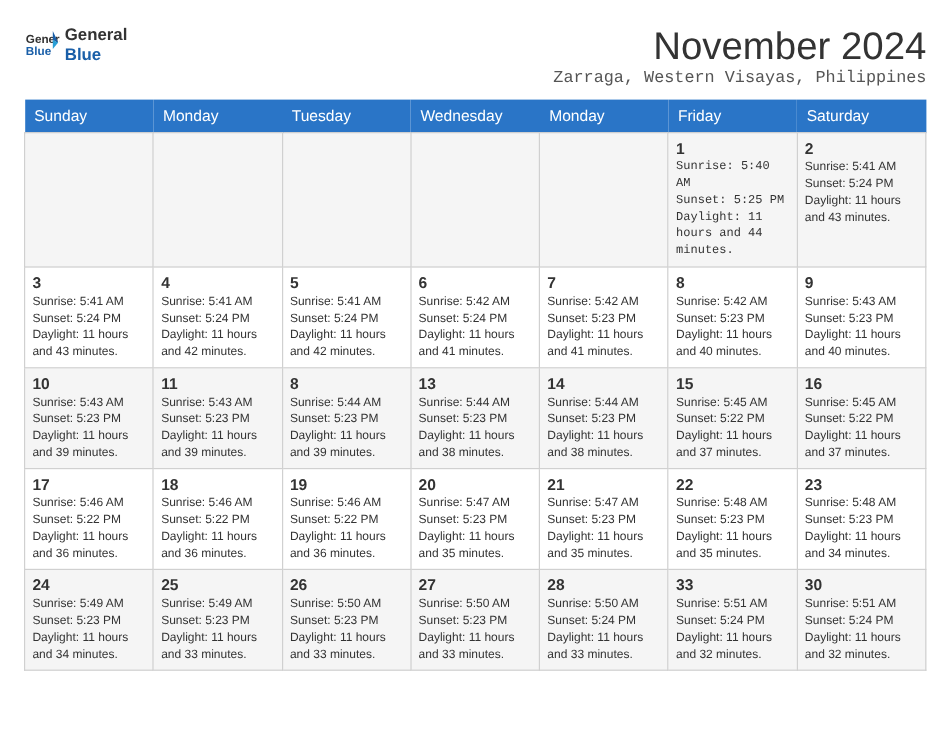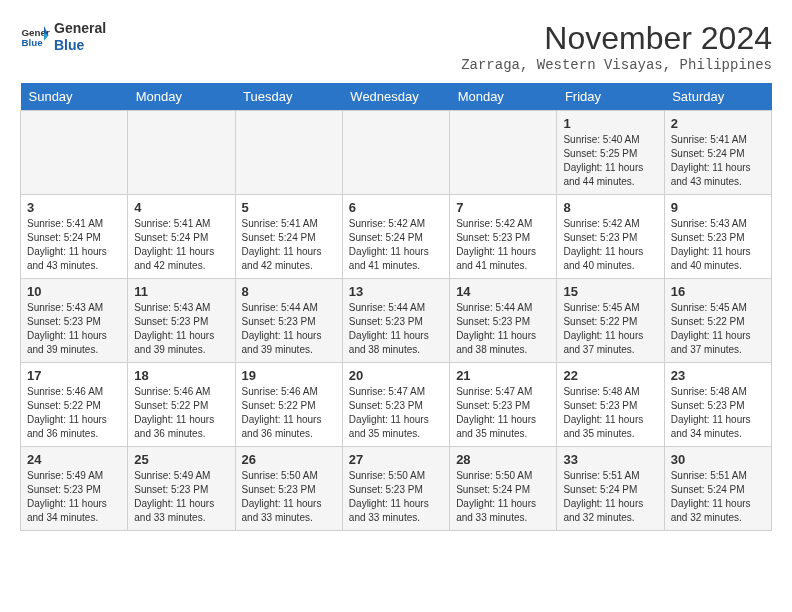--- a/index.html
+++ b/index.html
@@ -116,21 +116,21 @@
   </thead>
   <tbody id="calendar-body">
   <tr>
         <td class="empty-cell"></td>
         <td class="empty-cell"></td>
         <td class="empty-cell"></td>
         <td class="empty-cell"></td>
         <td class="empty-cell"></td>
         <td>
           <span class="day-number">1</span>
-          <div class="day-info" style="white-space: pre-line;">Sunrise: 5:40 AM
+          <div class="day-info" style="white-space: pre-line; font-family: Liberation Mono, monospace;">Sunrise: 5:40 AM
 Sunset: 5:25 PM
 Daylight: 11 hours and 44 minutes.</div>
         </td>
         <td>
           <span class="day-number">2</span>
           <div class="day-info" style="white-space: pre-line;">Sunrise: 5:41 AM
 Sunset: 5:24 PM
 Daylight: 11 hours and 43 minutes.</div>
         </td>
       </tr>

